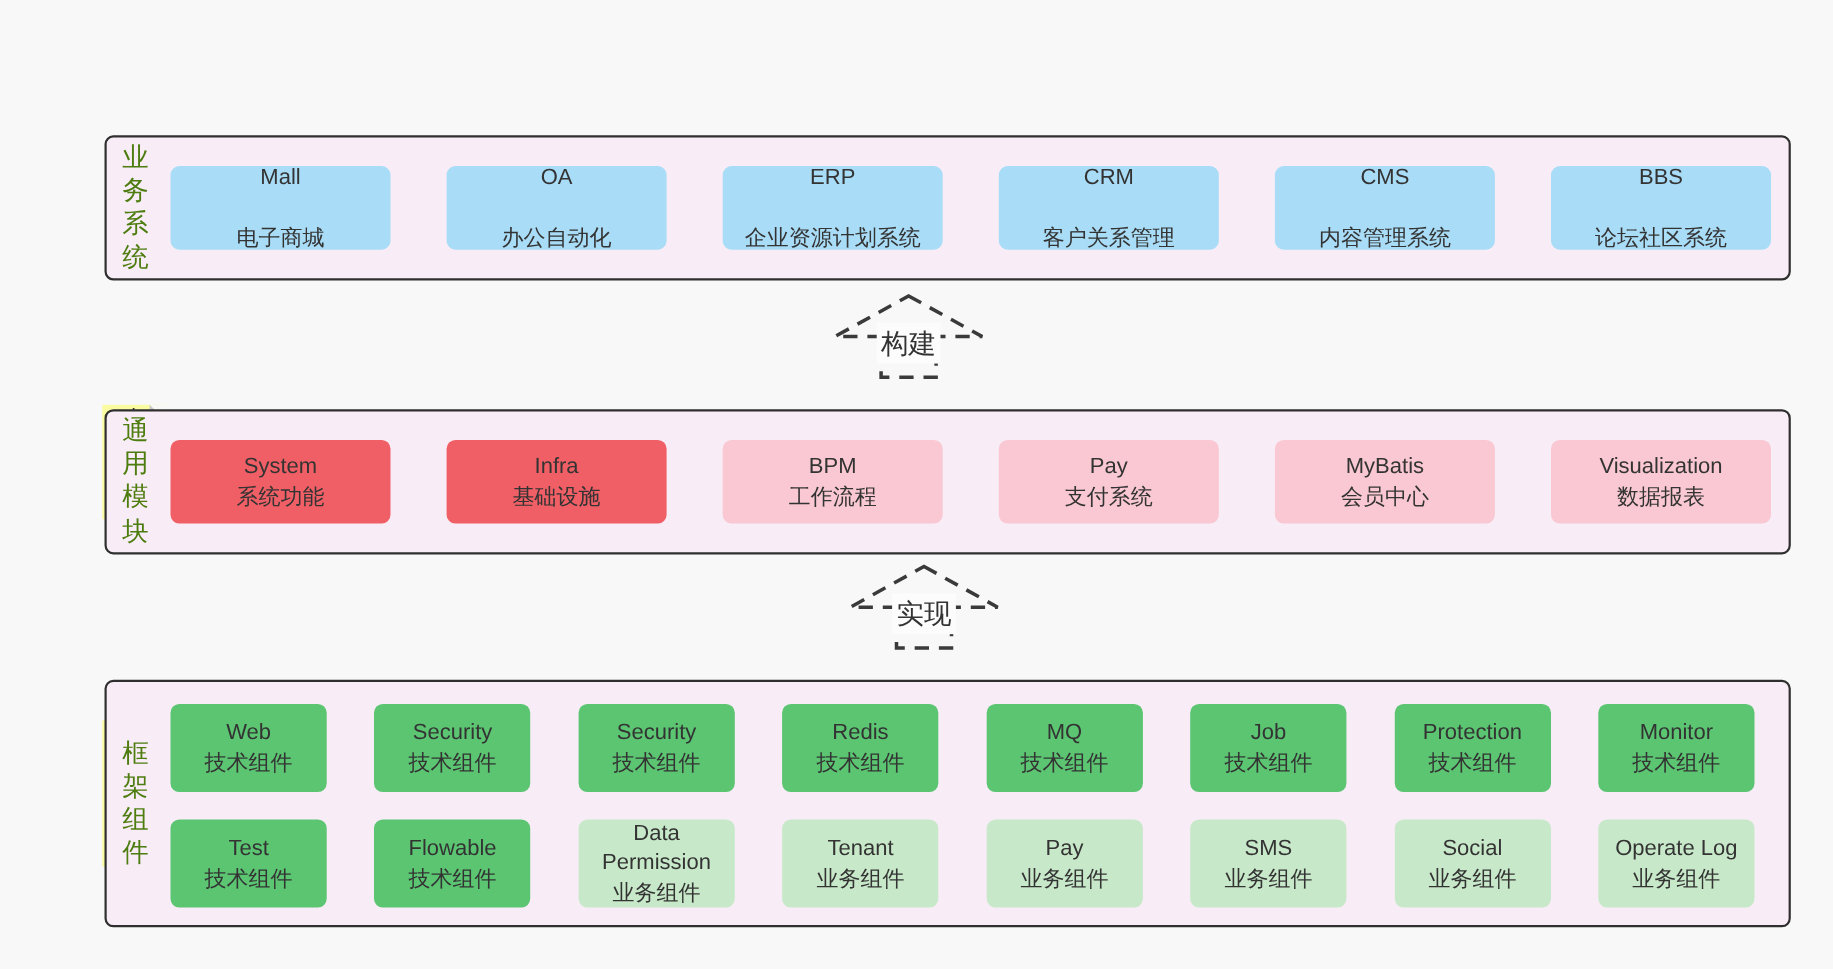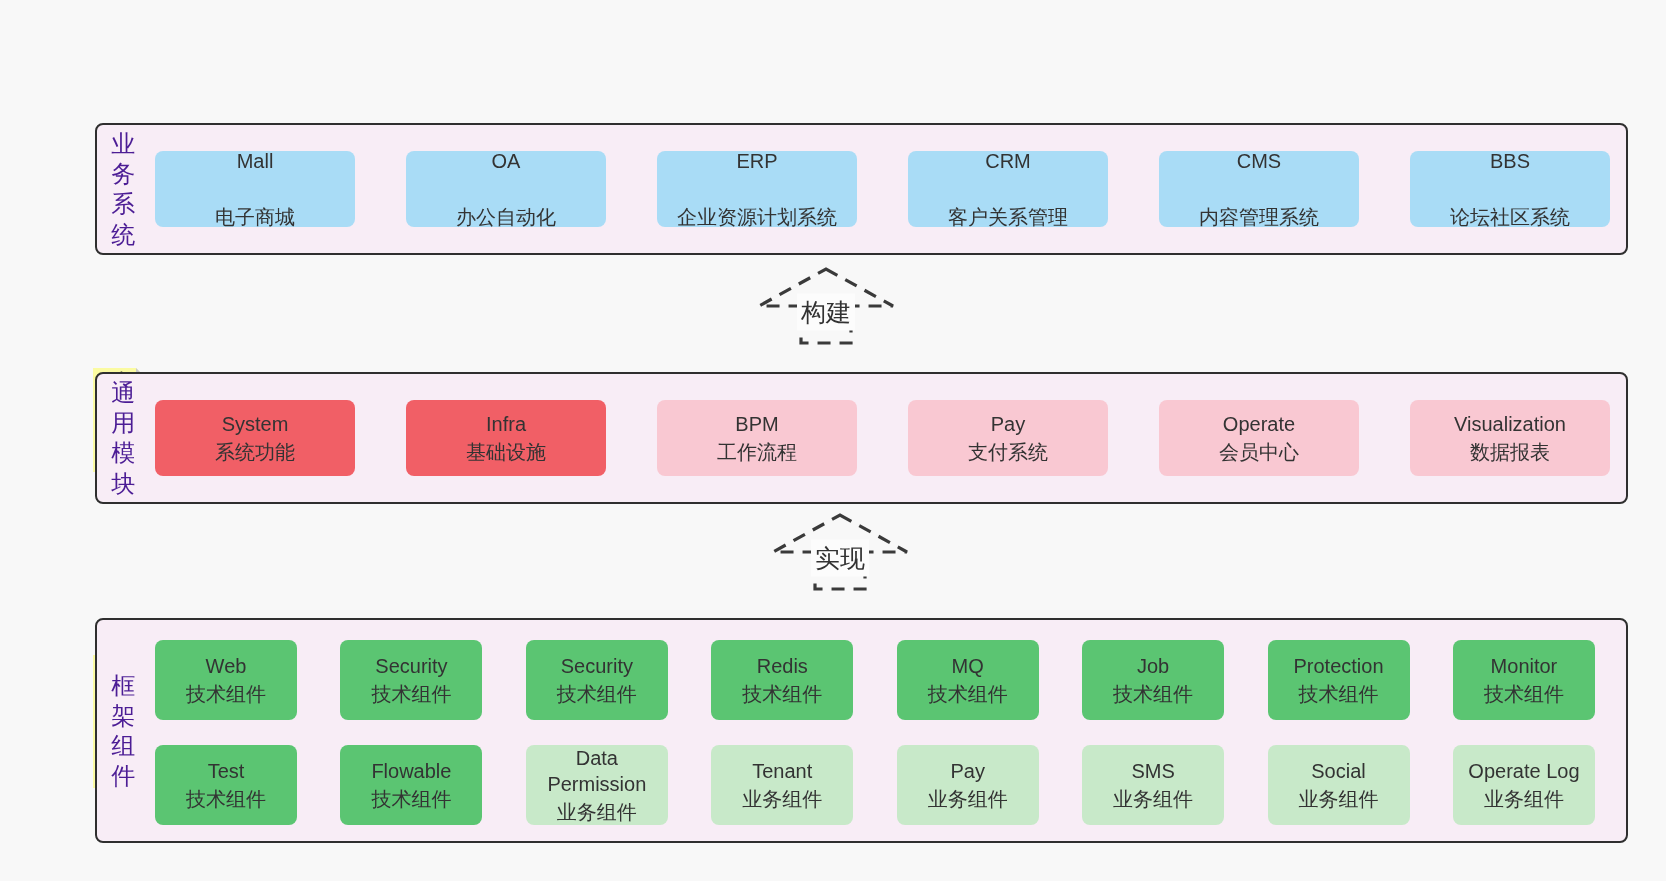--- a/index.html
+++ b/index.html
@@ -29,21 +29,21 @@
   
   .layer-label {
     position:absolute;
     left:13px; top:50%;
     transform:translateY(-50%);
     width:1.1em;
     font-size:24px;
     line-height:1.26;
     word-break:break-all;
     text-align:center;
-    color:#4c1d95;
+    color:#4d7c0f;
   }
 
   
   .box-row {
     position:absolute;
     left:58px; right:16px;
     display:flex;
     justify-content:space-between;
   }
   .row-mid { top:50%; transform:translateY(-50%); }
@@ -186,21 +186,21 @@
     </div>
     <div class="box wide pink">
       <div class="box-name">BPM</div>
       <div class="box-desc">工作流程</div>
     </div>
     <div class="box wide pink">
       <div class="box-name">Pay</div>
       <div class="box-desc">支付系统</div>
     </div>
     <div class="box wide pink">
-      <div class="box-name">Operate</div>
+      <div class="box-name">MyBatis</div>
       <div class="box-desc">会员中心</div>
     </div>
     <div class="box wide pink">
       <div class="box-name">Visualization</div>
       <div class="box-desc">数据报表</div>
     </div>
   </div>
 </div>
 
 <div class="arrow" id="arrow-implement">

